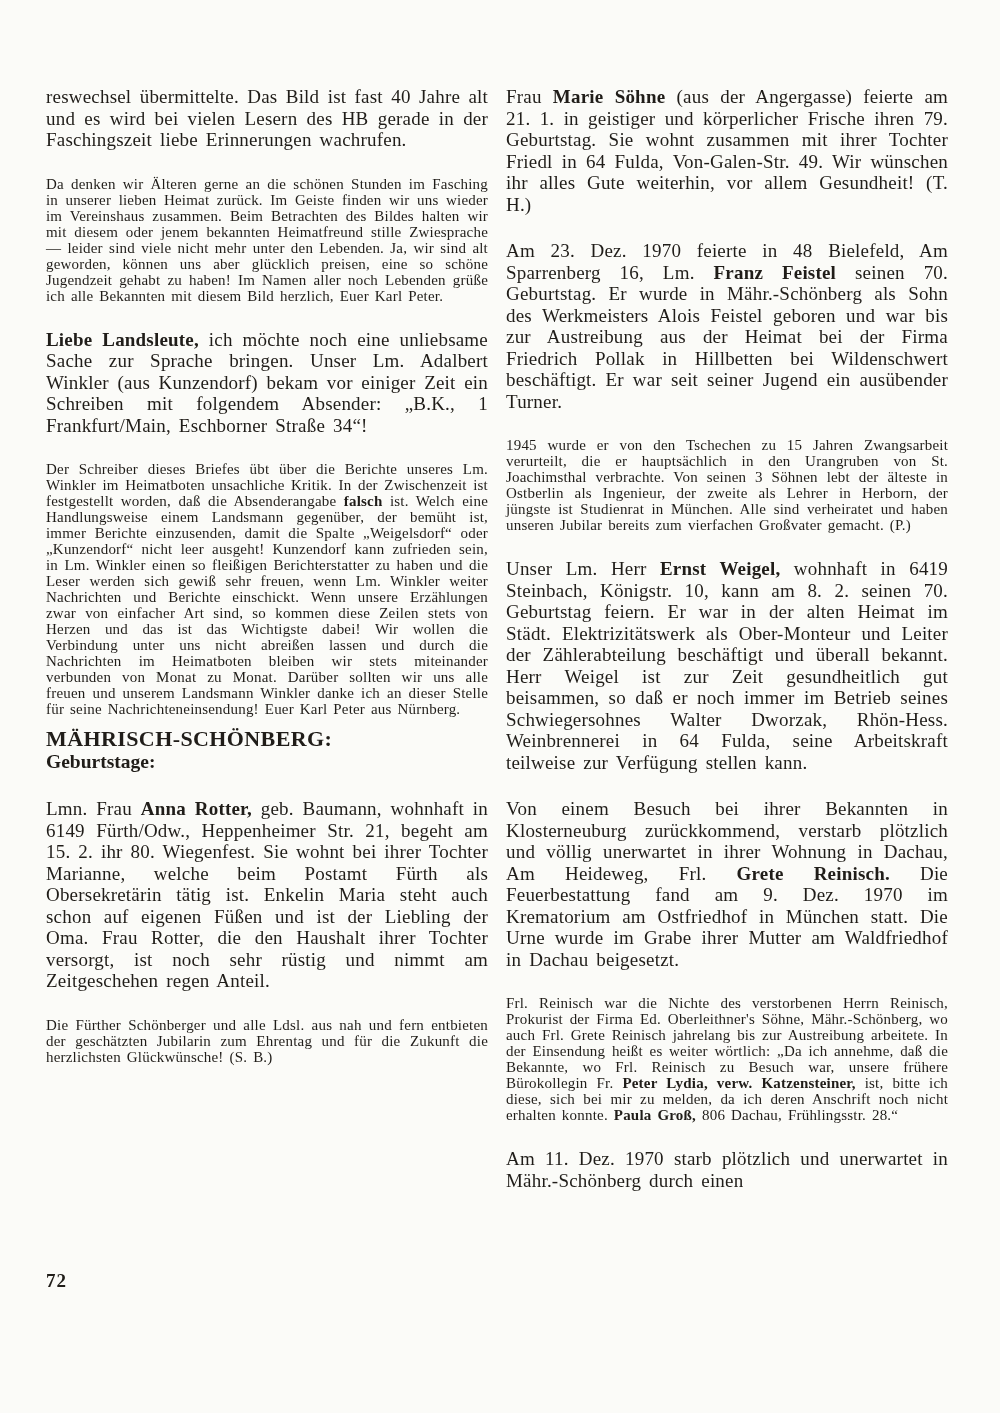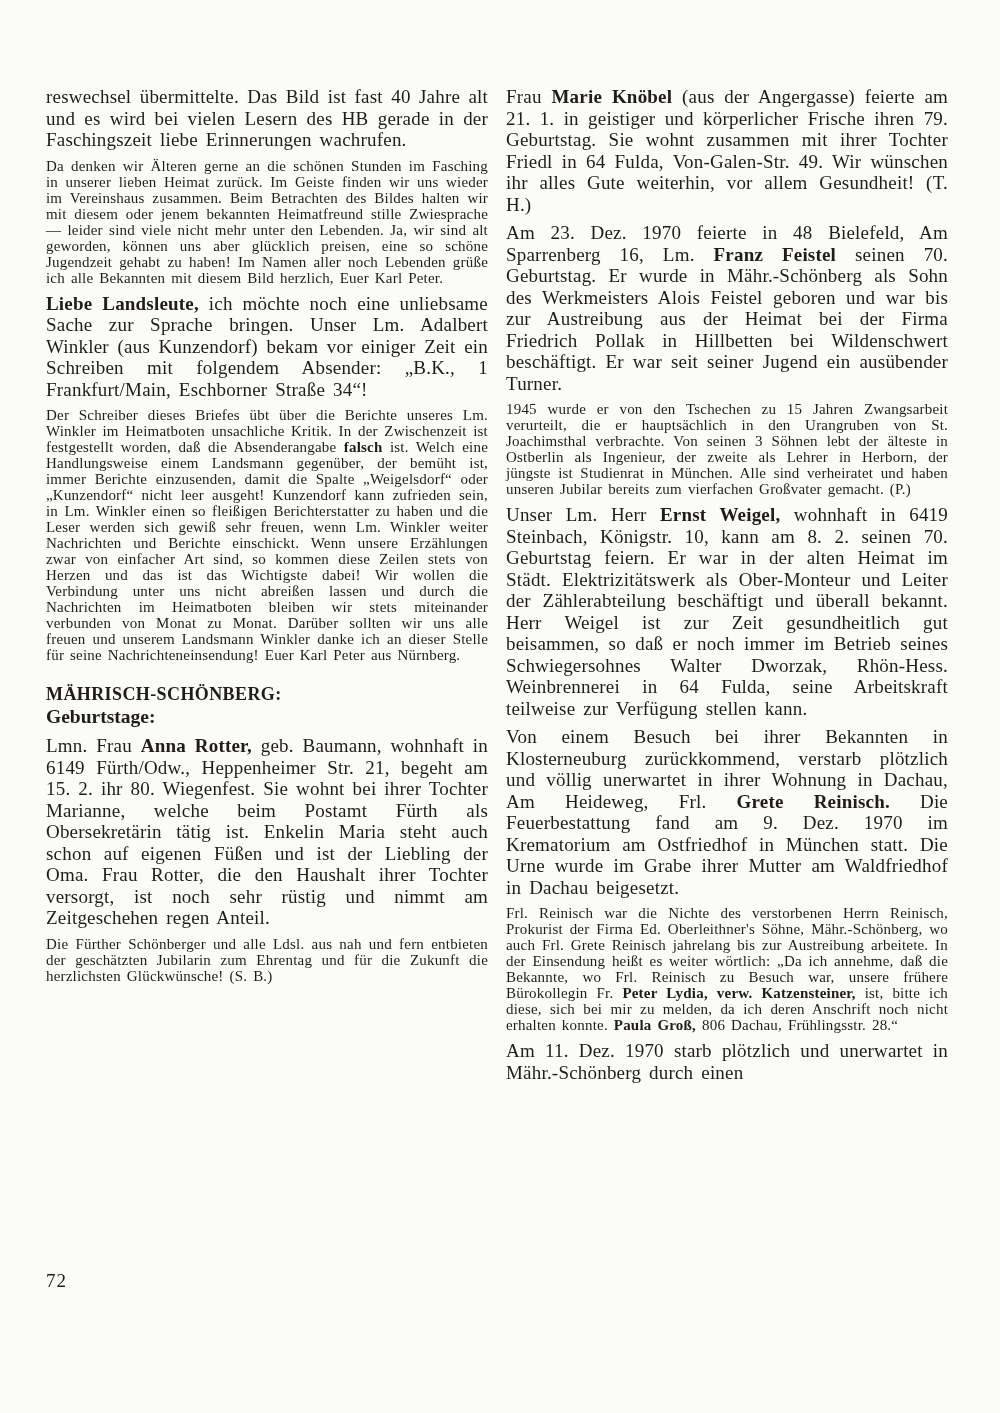--- a/index.html
+++ b/index.html
@@ -17,72 +17,72 @@
     gap: 18px;
     padding: 86px 52px 0 46px;
   }
   .col { flex: 1 1 0; min-width: 0; }
   .block {
     text-align: justify;
     margin: 0;
     hyphens: auto;
     -webkit-hyphens: auto;
   }
-  .block + .block { margin-top: 7px; }
+  .block + .block { margin-top: 25px; }
   .body {
     font-size: 19px;
     line-height: 21.5px;
     word-spacing: 3px;
     letter-spacing: 0.2px;
   }
   .small {
     font-size: 15px;
     line-height: 16px;
     word-spacing: 2px;
     letter-spacing: 0.2px;
   }
   .block.heading {
-    font-size: 18px;
+    font-size: 22px;
     font-weight: bold;
     line-height: 22px;
-    margin-top: 20px;
+    margin-top: 11px;
     letter-spacing: 0.4px;
   }
   .block.subheading {
     font-size: 19.5px;
     font-weight: bold;
     line-height: 22px;
     margin-top: 1px;
   }
   .b { font-weight: bold; }
   .page-number {
     position: absolute;
     left: 46px;
     top: 1270px;
     font-size: 19px;
-    font-weight: normal;
+    font-weight: bold;
     letter-spacing: 1px;
   }
 </style>
 </head>
 <body>
 
 <div class="page">
   <div class="col">
       <p class="block body"><span>reswechsel übermittelte. Das Bild ist fast 40 Jahre alt und es wird bei vielen Lesern des HB gerade in der Faschingszeit liebe Erinnerungen wachrufen.</span></p>
       <p class="block small"><span>Da denken wir Älteren gerne an die schönen Stunden im Fasching in unserer lieben Heimat zurück. Im Geiste finden wir uns wieder im Vereinshaus zusammen. Beim Betrachten des Bildes halten wir mit diesem oder jenem bekannten Heimatfreund stille Zwiesprache — leider sind viele nicht mehr unter den Lebenden. Ja, wir sind alt geworden, können uns aber glücklich preisen, eine so schöne Jugendzeit gehabt zu haben! Im Namen aller noch Lebenden grüße ich alle Bekannten mit diesem Bild herzlich, Euer Karl Peter.</span></p>
       <p class="block body"><span class="b">Liebe Landsleute,</span><span> ich möchte noch eine unliebsame Sache zur Sprache bringen. Unser Lm. Adalbert Winkler (aus Kunzendorf) bekam vor einiger Zeit ein Schreiben mit folgendem Absender: „B.K., 1 Frankfurt/Main, Eschborner Straße 34“!</span></p>
       <p class="block small"><span>Der Schreiber dieses Briefes übt über die Berichte unseres Lm. Winkler im Heimatboten unsachliche Kritik. In der Zwischenzeit ist festgestellt worden, daß die Absenderangabe </span><span class="b">falsch</span><span> ist. Welch eine Handlungsweise einem Landsmann gegenüber, der bemüht ist, immer Berichte einzusenden, damit die Spalte „Weigelsdorf“ oder „Kunzendorf“ nicht leer ausgeht! Kunzendorf kann zufrieden sein, in Lm. Winkler einen so fleißigen Berichterstatter zu haben und die Leser werden sich gewiß sehr freuen, wenn Lm. Winkler weiter Nachrichten und Berichte einschickt. Wenn unsere Erzählungen zwar von einfacher Art sind, so kommen diese Zeilen stets von Herzen und das ist das Wichtigste dabei! Wir wollen die Verbindung unter uns nicht abreißen lassen und durch die Nachrichten im Heimatboten bleiben wir stets miteinander verbunden von Monat zu Monat. Darüber sollten wir uns alle freuen und unserem Landsmann Winkler danke ich an dieser Stelle für seine Nachrichteneinsendung! Euer Karl Peter aus Nürnberg.</span></p>
       <p class="block heading"><span class="b">MÄHRISCH-SCHÖNBERG:</span></p>
       <p class="block subheading"><span class="b">Geburtstage:</span></p>
       <p class="block body"><span>Lmn. Frau </span><span class="b">Anna Rotter,</span><span> geb. Baumann, wohnhaft in 6149 Fürth/Odw., Heppenheimer Str. 21, begeht am 15. 2. ihr 80. Wiegenfest. Sie wohnt bei ihrer Tochter Marianne, welche beim Postamt Fürth als Obersekretärin tätig ist. Enkelin Maria steht auch schon auf eigenen Füßen und ist der Liebling der Oma. Frau Rotter, die den Haushalt ihrer Tochter versorgt, ist noch sehr rüstig und nimmt am Zeitgeschehen regen Anteil.</span></p>
       <p class="block small"><span>Die Fürther Schönberger und alle Ldsl. aus nah und fern entbieten der geschätzten Jubilarin zum Ehrentag und für die Zukunft die herzlichsten Glückwünsche! (S. B.)</span></p>
     </div>
   <div class="col">
-      <p class="block body"><span>Frau </span><span class="b">Marie Knöbel</span><span> (aus der Angergasse) feierte am 21. 1. in geistiger und körperlicher Frische ihren 79. Geburtstag. Sie wohnt zusammen mit ihrer Tochter Friedl in 64 Fulda, Von-Galen-Str. 49. Wir wünschen ihr alles Gute weiterhin, vor allem Gesundheit! (T. H.)</span></p>
+      <p class="block body"><span>Frau </span><span class="b">Marie Söhne</span><span> (aus der Angergasse) feierte am 21. 1. in geistiger und körperlicher Frische ihren 79. Geburtstag. Sie wohnt zusammen mit ihrer Tochter Friedl in 64 Fulda, Von-Galen-Str. 49. Wir wünschen ihr alles Gute weiterhin, vor allem Gesundheit! (T. H.)</span></p>
       <p class="block body"><span>Am 23. Dez. 1970 feierte in 48 Bielefeld, Am Sparrenberg 16, Lm. </span><span class="b">Franz Feistel</span><span> seinen 70. Geburtstag. Er wurde in Mähr.-Schönberg als Sohn des Werkmeisters Alois Feistel geboren und war bis zur Austreibung aus der Heimat bei der Firma Friedrich Pollak in Hillbetten bei Wildenschwert beschäftigt. Er war seit seiner Jugend ein ausübender Turner.</span></p>
       <p class="block small"><span>1945 wurde er von den Tschechen zu 15 Jahren Zwangsarbeit verurteilt, die er hauptsächlich in den Urangruben von St. Joachimsthal verbrachte. Von seinen 3 Söhnen lebt der älteste in Ostberlin als Ingenieur, der zweite als Lehrer in Herborn, der jüngste ist Studienrat in München. Alle sind verheiratet und haben unseren Jubilar bereits zum vierfachen Großvater gemacht. (P.)</span></p>
       <p class="block body"><span>Unser Lm. Herr </span><span class="b">Ernst Weigel,</span><span> wohnhaft in 6419 Steinbach, Königstr. 10, kann am 8. 2. seinen 70. Geburtstag feiern. Er war in der alten Heimat im Städt. Elektrizitätswerk als Ober-Monteur und Leiter der Zählerabteilung beschäftigt und überall bekannt. Herr Weigel ist zur Zeit gesundheitlich gut beisammen, so daß er noch immer im Betrieb seines Schwiegersohnes Walter Dworzak, Rhön-Hess. Weinbrennerei in 64 Fulda, seine Arbeitskraft teilweise zur Verfügung stellen kann.</span></p>
       <p class="block body"><span>Von einem Besuch bei ihrer Bekannten in Klosterneuburg zurückkommend, verstarb plötzlich und völlig unerwartet in ihrer Wohnung in Dachau, Am Heideweg, Frl. </span><span class="b">Grete Reinisch.</span><span> Die Feuerbestattung fand am 9. Dez. 1970 im Krematorium am Ostfriedhof in München statt. Die Urne wurde im Grabe ihrer Mutter am Waldfriedhof in Dachau beigesetzt.</span></p>
       <p class="block small"><span>Frl. Reinisch war die Nichte des verstorbenen Herrn Reinisch, Prokurist der Firma Ed. Oberleithner's Söhne, Mähr.-Schönberg, wo auch Frl. Grete Reinisch jahrelang bis zur Austreibung arbeitete. In der Einsendung heißt es weiter wörtlich: „Da ich annehme, daß die Bekannte, wo Frl. Reinisch zu Besuch war, unsere frühere Bürokollegin Fr. </span><span class="b">Peter Lydia, verw. Katzensteiner,</span><span> ist, bitte ich diese, sich bei mir zu melden, da ich deren Anschrift noch nicht erhalten konnte. </span><span class="b">Paula Groß,</span><span> 806 Dachau, Frühlingsstr. 28.“</span></p>
       <p class="block body"><span>Am 11. Dez. 1970 starb plötzlich und unerwartet in Mähr.-Schönberg durch einen</span></p>
     </div>
 </div>
 
 <div class="page-number">72</div>

